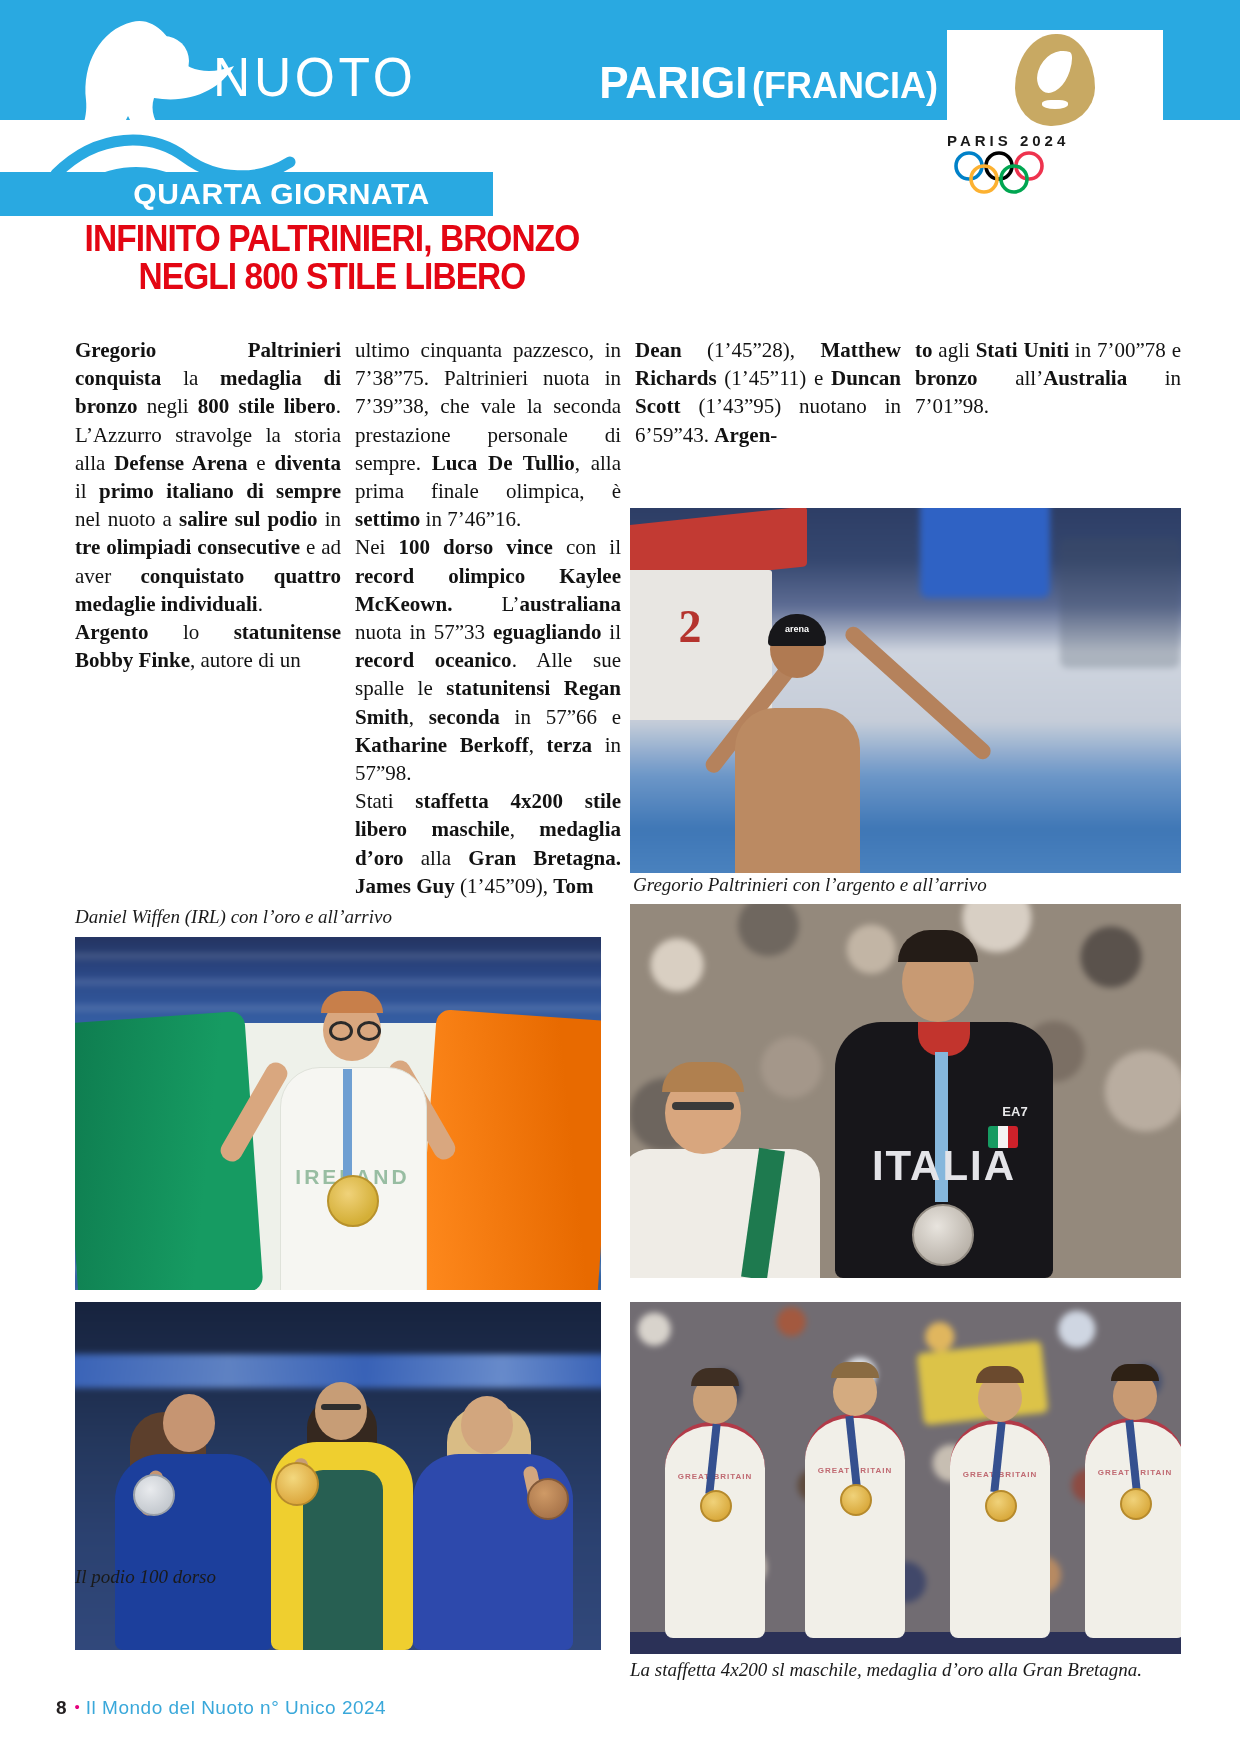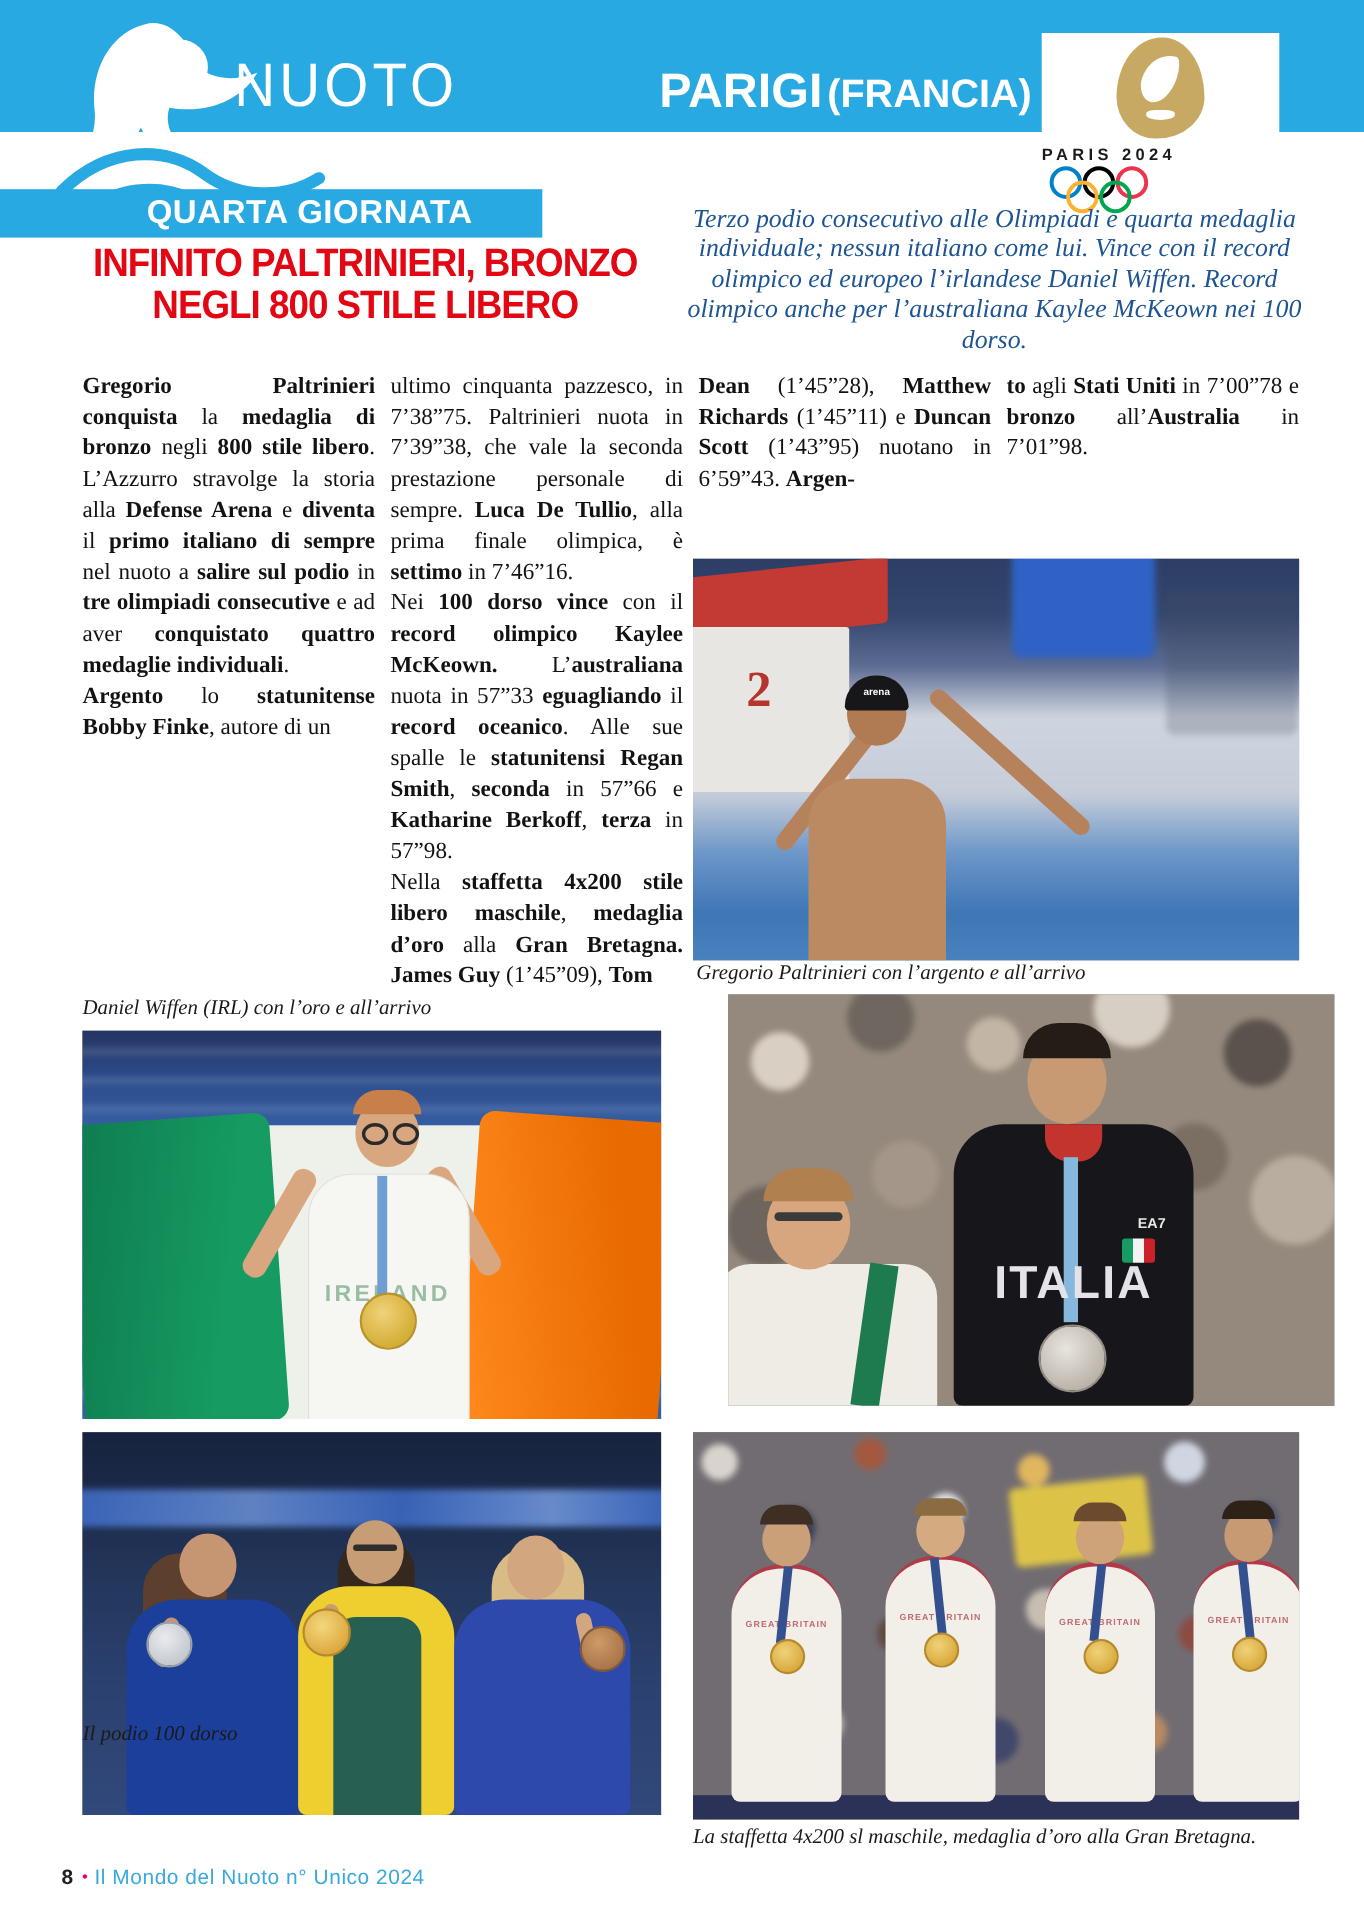--- a/index.html
+++ b/index.html
@@ -131,31 +131,30 @@
       <circle cx="67" cy="29" r="13" stroke="#00A651" stroke-width="3.6" fill="none"></circle>
     </svg>
   </div>
 
   <div class="day-banner">QUARTA GIORNATA</div>
 
   <div class="headline">
     <div>INFINITO PALTRINIERI, BRONZO</div>
     <div>NEGLI 800 STILE LIBERO</div>
   </div>
-  <div class="standfirst">Terzo podio consecutivo alle Olimpiadi e quarta medaglia individuale; nessun italiano come lui. Vince con il record olimpico ed europeo l’irlandese Daniel Wiffen. Record olimpico anche per l’australiana Kaylee McKeown nei 100 dorso.</div>
 
   <div class="columns">
     <div class="col">
         <p><b>Gregorio Paltrinieri conquista </b><span>la </span><b>medaglia di bronzo </b><span>negli </span><b>800 stile libero</b><span>. L’Azzurro stravolge la storia alla </span><b>Defense Arena </b><span>e </span><b>diventa </b><span>il </span><b>primo italiano di sempre </b><span>nel nuoto a </span><b>salire sul podio </b><span>in </span><b>tre olimpiadi consecutive </b><span>e ad aver </span><b>conquistato quattro medaglie individuali</b><span>.</span></p>
         <p><b>Argento </b><span>lo </span><b>statunitense Bobby Finke</b><span>, autore di un</span></p>
       </div>
     <div class="col">
         <p><span>ultimo cinquanta pazzesco, in 7’38”75. Paltrinieri nuota in 7’39”38, che vale la seconda prestazione personale di sempre. </span><b>Luca De Tullio</b><span>, alla prima finale olimpica, è </span><b>settimo </b><span>in 7’46”16.</span></p>
         <p><span>Nei </span><b>100 dorso vince </b><span>con il </span><b>record olimpico Kaylee McKeown. </b><span>L’</span><b>australiana </b><span>nuota in 57”33 </span><b>eguagliando </b><span>il </span><b>record oceanico</b><span>. Alle sue spalle le </span><b>statunitensi Regan Smith</b><span>, </span><b>seconda </b><span>in 57”66 e </span><b>Katharine Berkoff</b><span>, </span><b>terza </b><span>in 57”98.</span></p>
-        <p><span>Nella </span><b>staffetta 4x200 stile libero maschile</b><span>, </span><b>medaglia d’oro </b><span>alla </span><b>Gran Bretagna. James Guy </b><span>(1’45”09), </span><b>Tom</b></p>
+        <p><span>Stati </span><b>staffetta 4x200 stile libero maschile</b><span>, </span><b>medaglia d’oro </b><span>alla </span><b>Gran Bretagna. James Guy </b><span>(1’45”09), </span><b>Tom</b></p>
       </div>
     <div class="col">
         <p><b>Dean </b><span>(1’45”28), </span><b>Matthew Richards </b><span>(1’45”11) e </span><b>Duncan Scott </b><span>(1’43”95) nuotano in 6’59”43. </span><b>Argen-</b></p>
       </div>
     <div class="col">
         <p><b>to </b><span>agli </span><b>Stati Uniti </b><span>in 7’00”78 e </span><b>bronzo </b><span>all’</span><b>Australia </b><span>in 7’01”98.</span></p>
       </div>
   </div>
 
   <div class="photo" style="left:630px;top:508px;width:551px;height:365px;">
@@ -188,21 +187,21 @@
     <div class="abs" style="left:205px;top:130px;width:145px;height:223px;background:#f6f6f2;border-radius:40px 40px 0 0;border:1px solid #dfe2da;"></div>
     <div class="abs vtxt" style="left:205px;top:228px;width:145px;font-size:21px;letter-spacing:3px;color:rgba(120,170,135,.75);">IRELAND</div>
     <div class="head" style="left:248px;top:62px;width:58px;height:62px;background:#d9a77f;"></div>
     <div class="abs" style="left:246px;top:54px;width:62px;height:22px;background:#c87f4a;border-radius:30px 30px 0 0;"></div>
     <div class="abs" style="left:254px;top:84px;width:18px;height:14px;border:3px solid #2a2a2a;border-radius:50%;"></div>
     <div class="abs" style="left:282px;top:84px;width:18px;height:14px;border:3px solid #2a2a2a;border-radius:50%;"></div>
     <div class="abs" style="left:268px;top:132px;width:9px;height:110px;background:#6f9fd2;"></div>
     <div class="medal" style="left:252px;top:238px;width:48px;height:48px;background:radial-gradient(circle at 40% 35%,#f0d27a,#d4af37 70%);border:2px solid #b8922c;"></div>
   </div>
 
-  <div class="photo" style="left:630px;top:904px;width:551px;height:374px;margin-left:32px;">
+  <div class="photo" style="left:630px;top:904px;width:551px;height:374px;">
     <div class="ph-bg bg-crowd1"></div>
     <div class="abs" style="left:-10px;top:245px;width:200px;height:130px;background:#efece6;border-radius:30px 30px 0 0;"></div>
     <div class="abs" style="left:120px;top:245px;width:26px;height:130px;background:#1e7a4f;transform:rotate(8deg);"></div>
     <div class="head" style="left:35px;top:168px;width:76px;height:82px;background:#d8a67e;"></div>
     <div class="abs" style="left:32px;top:158px;width:82px;height:30px;background:#b0804f;border-radius:40px 40px 0 0;"></div>
     <div class="abs" style="left:42px;top:198px;width:62px;height:8px;background:#3a3a3a;border-radius:4px;"></div>
     <div class="jacket" style="left:205px;top:118px;width:218px;height:256px;background:#17161a;"></div>
     <div class="abs" style="left:288px;top:118px;width:52px;height:34px;background:#c2342d;border-radius:0 0 22px 22px;"></div>
     <div class="abs" style="left:305px;top:148px;width:13px;height:150px;background:#86b7dc;"></div>
     <div class="abs vtxt" style="left:355px;top:200px;width:60px;font-size:13px;color:#e8e8ea;">EA7</div>

